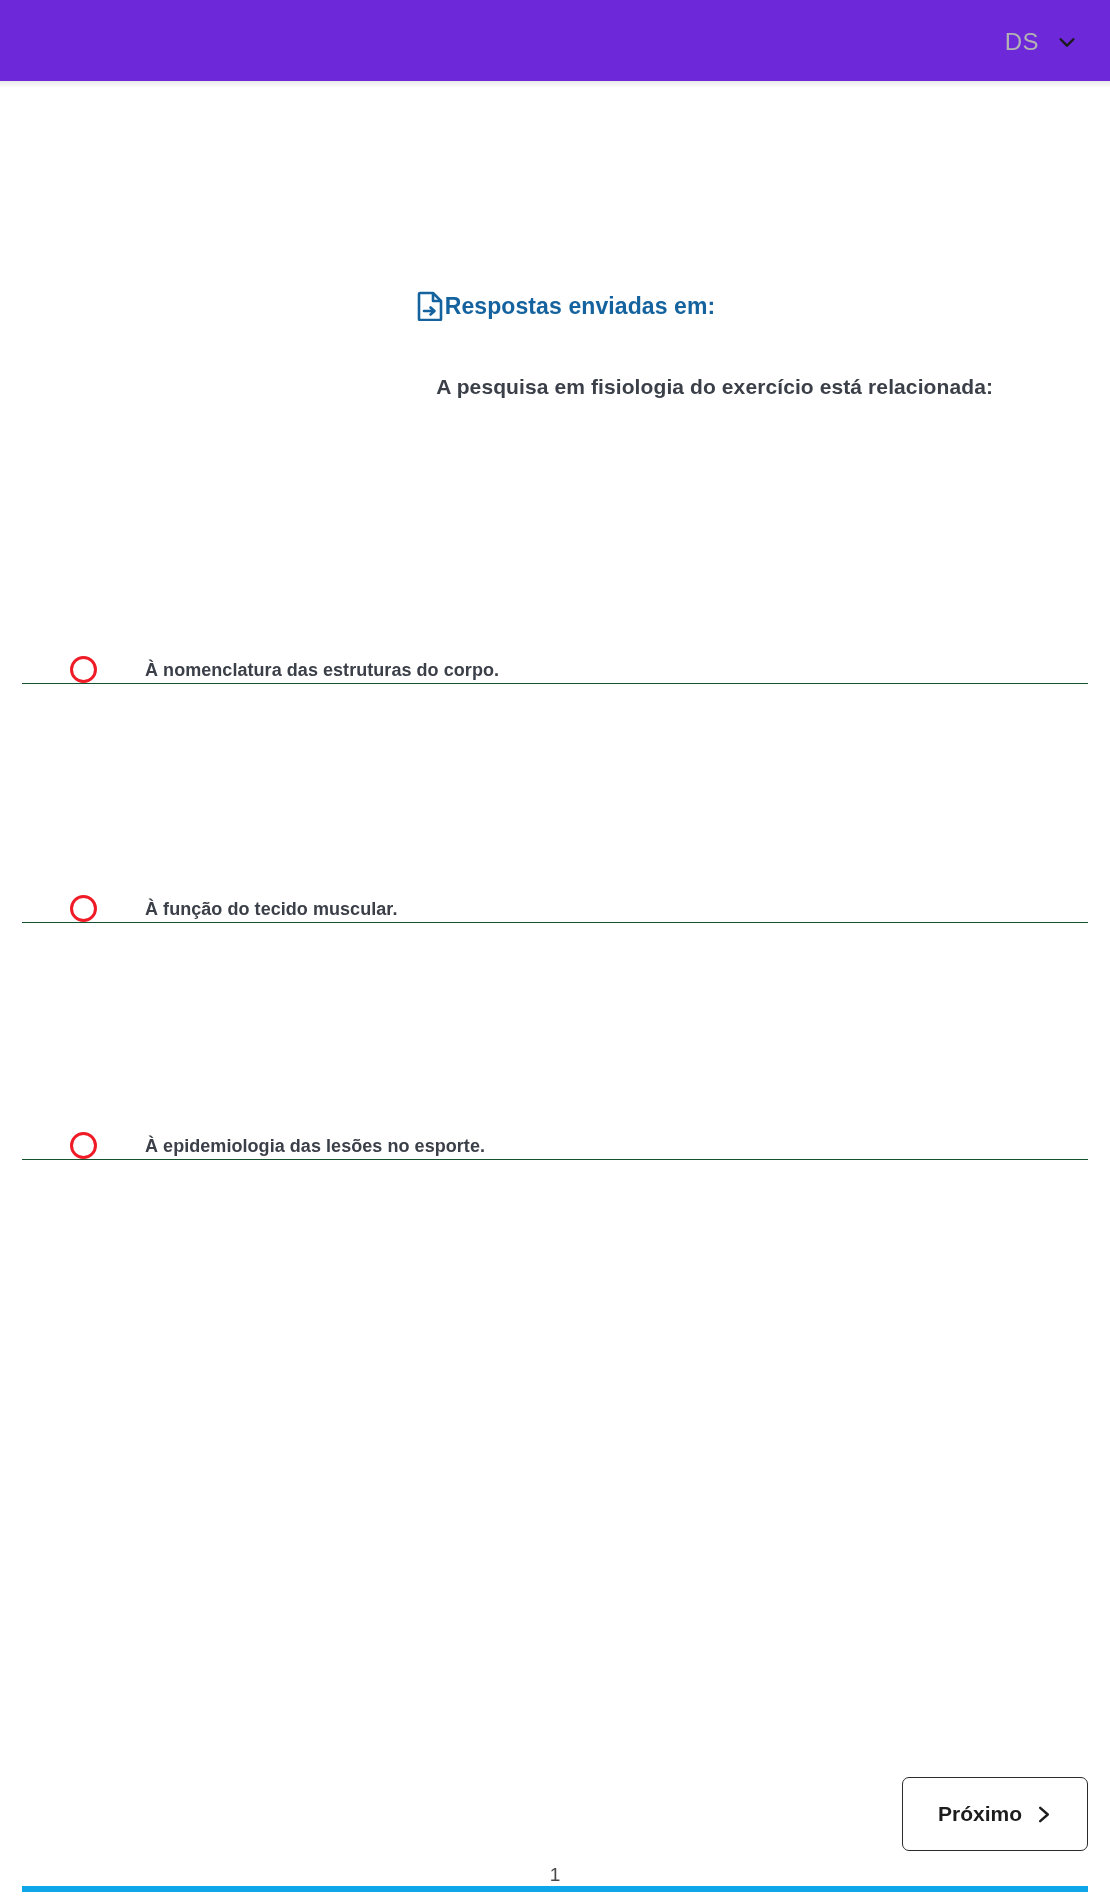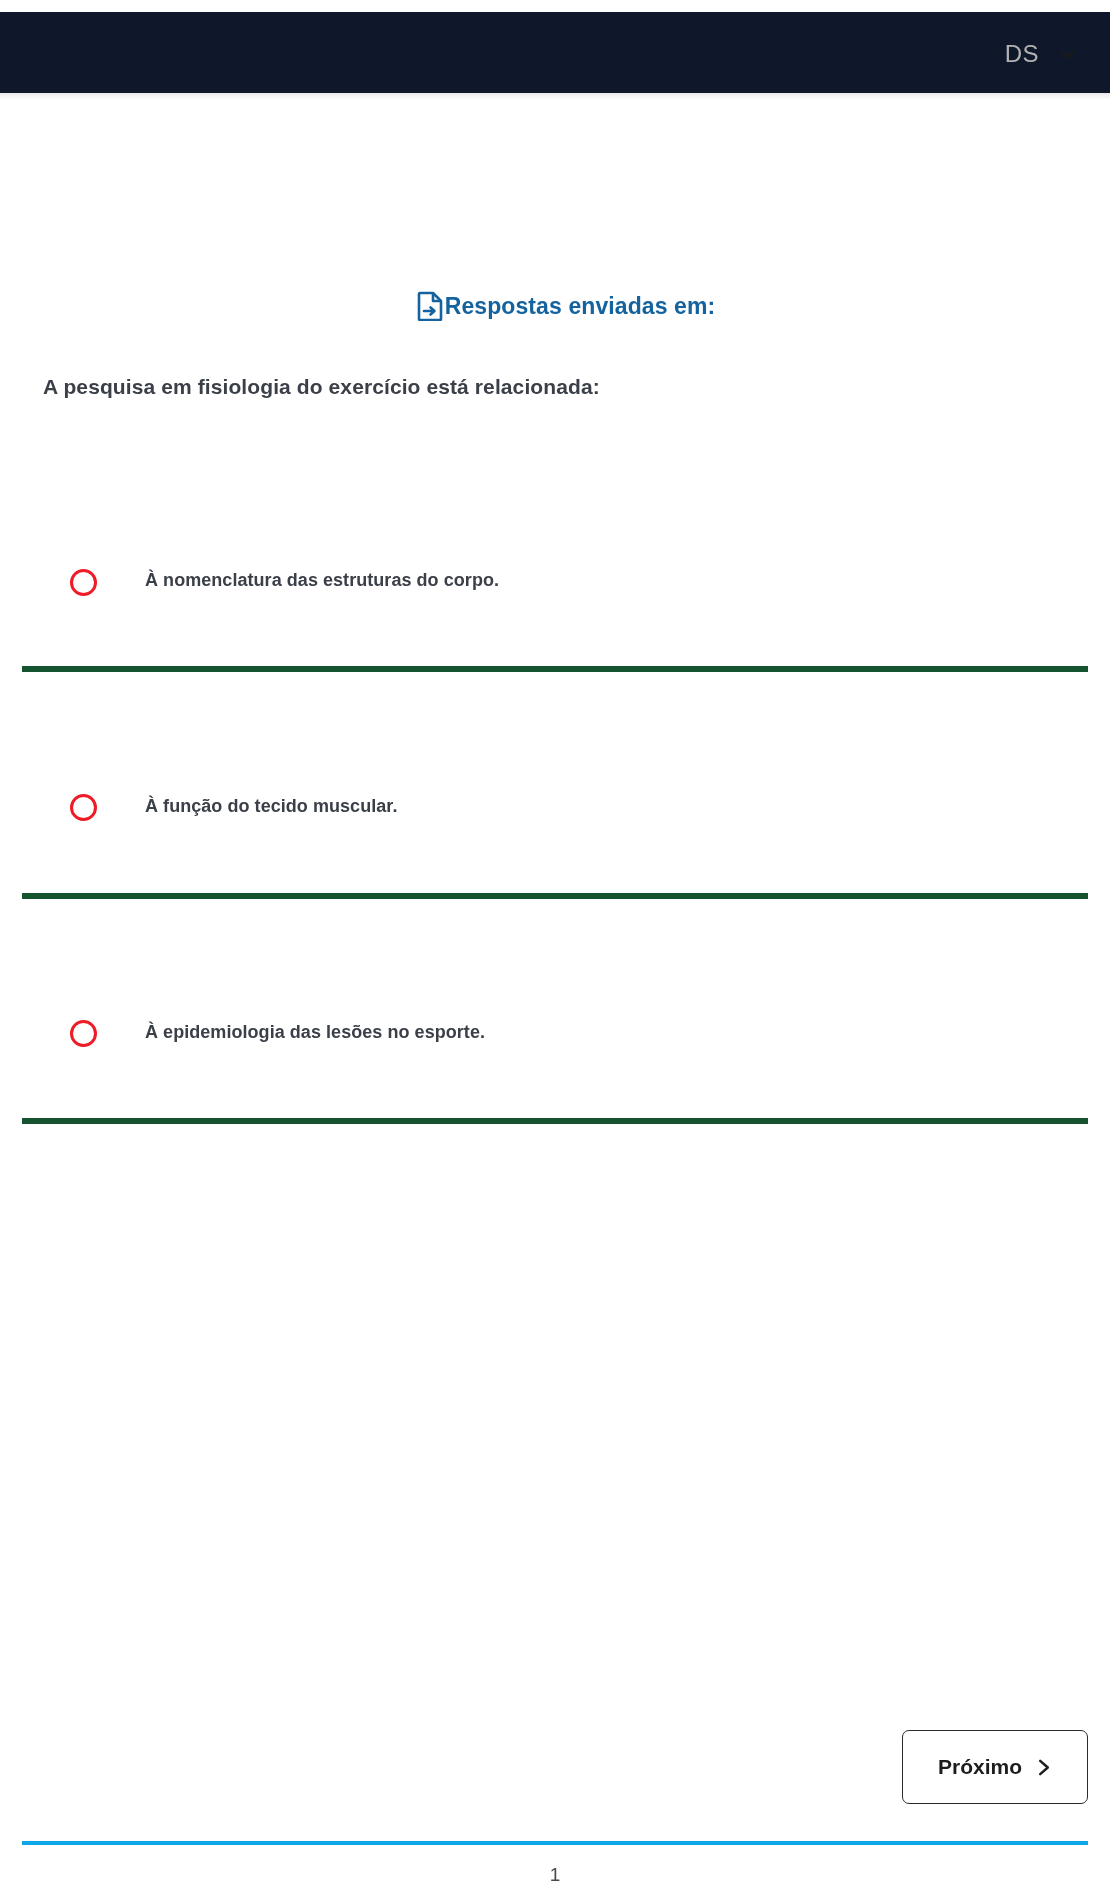--- a/index.html
+++ b/index.html
@@ -14,24 +14,24 @@
     height: 1903px;
     position: relative;
     font-family: "Liberation Sans", "DejaVu Sans", sans-serif;
     color: #333a45;
     overflow: hidden;
   }
 
   
   .header {
     position: absolute;
-    top: 12px; left: 0;
+    top: 0; left: 0;
     width: 1110px;
     height: 81px;
-    background: #0f172a;
+    background: #6d28d9;
     display: flex;
     align-items: center;
     justify-content: flex-end;
     padding-right: 26px;
   }
   .header::after {
     content: "";
     position: absolute;
     left: 0; right: 0;
     bottom: -7px;
@@ -88,38 +88,39 @@
   .question-text {
     position: absolute;
     top: 373px;
     left: 43px;
     width: 950px;
     font-size: 21px;
     font-weight: 600;
     color: #3a3f48;
     letter-spacing: 0.1px;
     line-height: 1.35;
+    text-align: right;
   }
 
   
   .options {
     position: absolute;
     top: 448px;
     left: 0;
     width: 1110px;
   }
   .option-row {
     position: relative;
     display: flex;
-    align-items: center;
+    align-items: flex-end;
     padding-top: 48px;
     padding-left: 48px;
     padding-right: 34px;
-    border-bottom: 6px solid #14532d;
-    margin: 0 22px;
+    border-bottom: 1px solid #14532d;
+    margin: 12px 22px;
   }
   .option-row.h-a { height: 224px; }
   .option-row.h-b { height: 225px; }
   .option-row.h-c { height: 227px; }
   .option-row.h-d { height: 272px; }
   .option-row.h-e { height: 247px; }
 
   .radio-mark {
     flex: 0 0 auto;
     width: 27px;
@@ -145,25 +146,25 @@
     width: 31px;
     height: 31px;
     margin-left: 18px;
     display: block;
   }
   .correct-check.hidden { visibility: hidden; }
 
   
   .nav-area {
     position: absolute;
-    top: 1675px;
+    top: 1722px;
     left: 22px;
     width: 1066px;
     height: 170px;
-    border-bottom: 4px solid #0ea5e9;
+    border-bottom: 6px solid #0ea5e9;
   }
   .next-button {
     position: absolute;
     right: 0;
     top: 55px;
     width: 186px;
     height: 74px;
     background: #ffffff;
     border: 1px solid #2b2b2b;
     border-radius: 7px;

